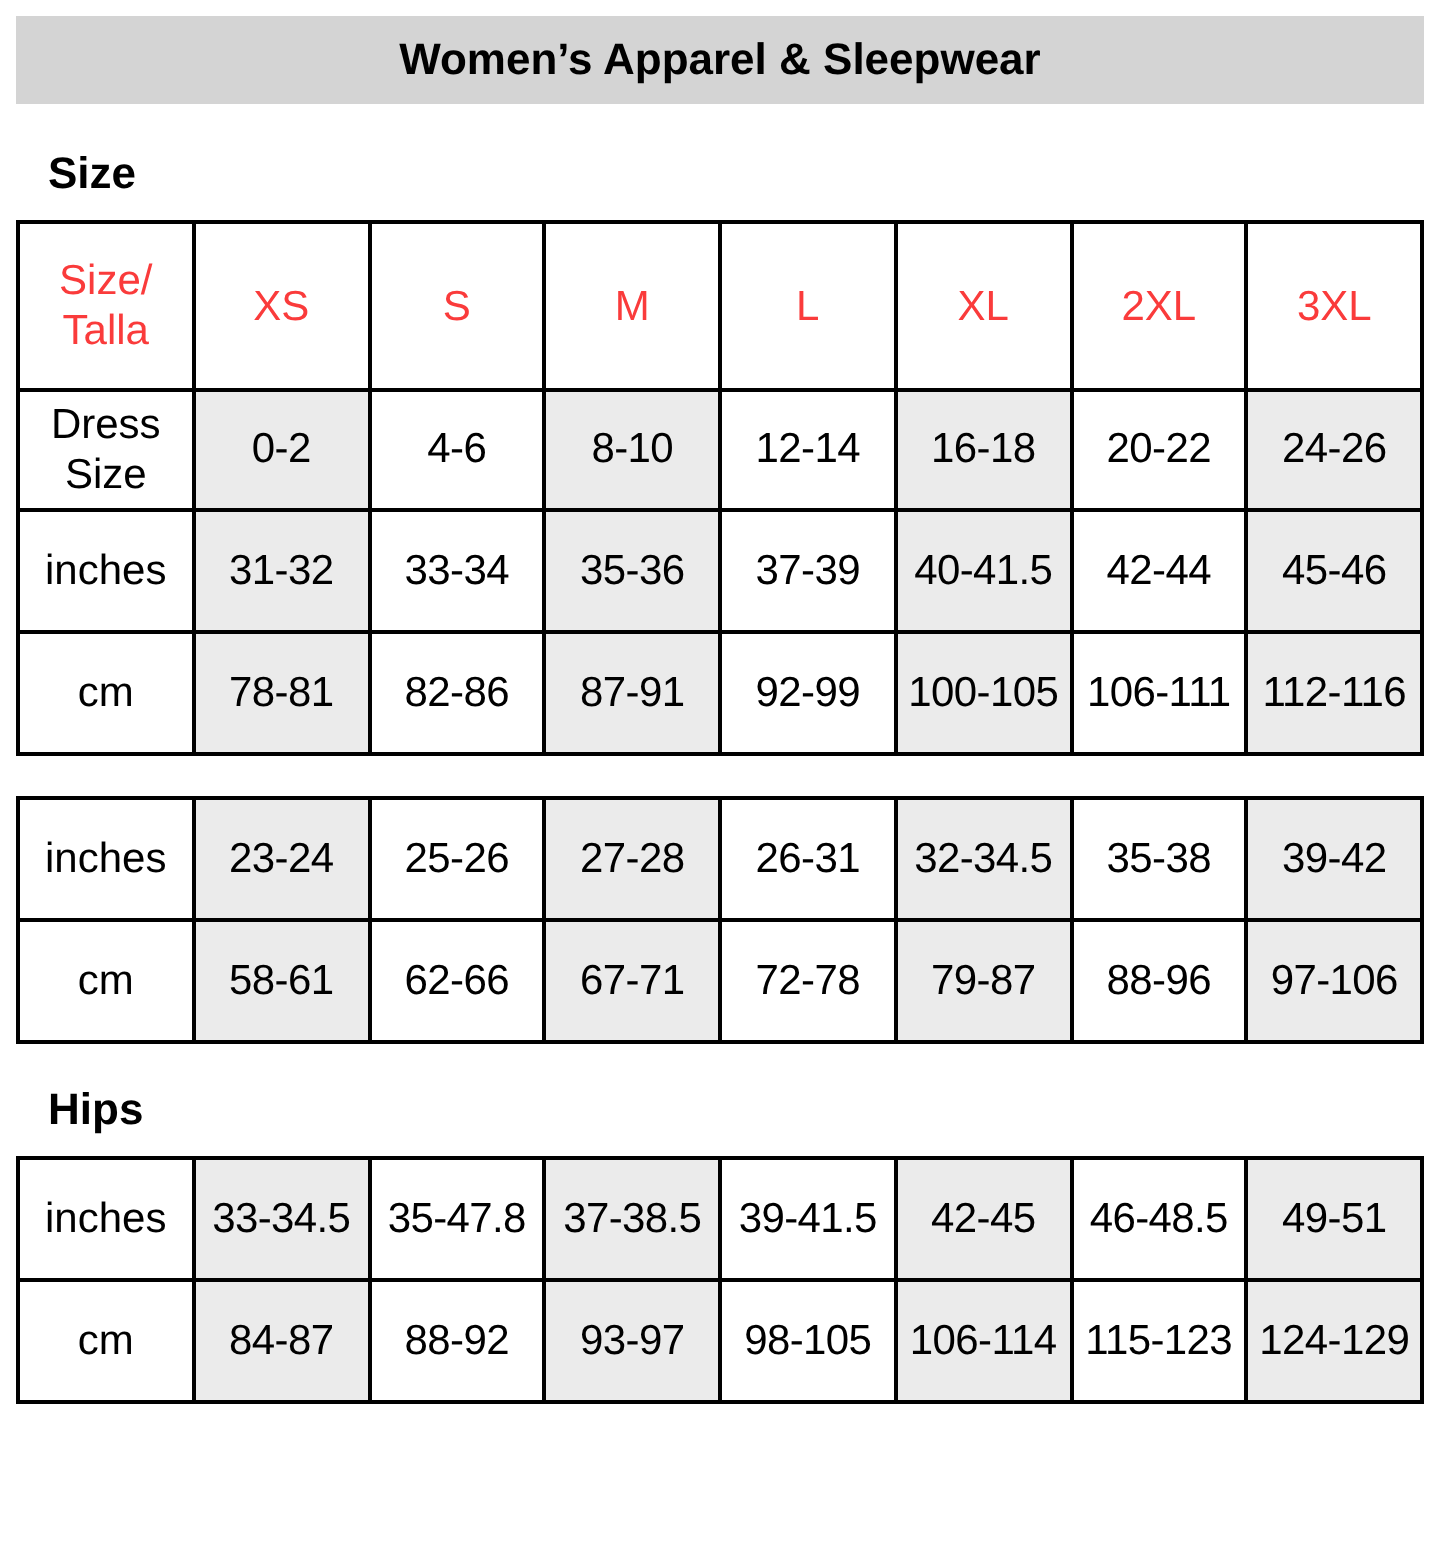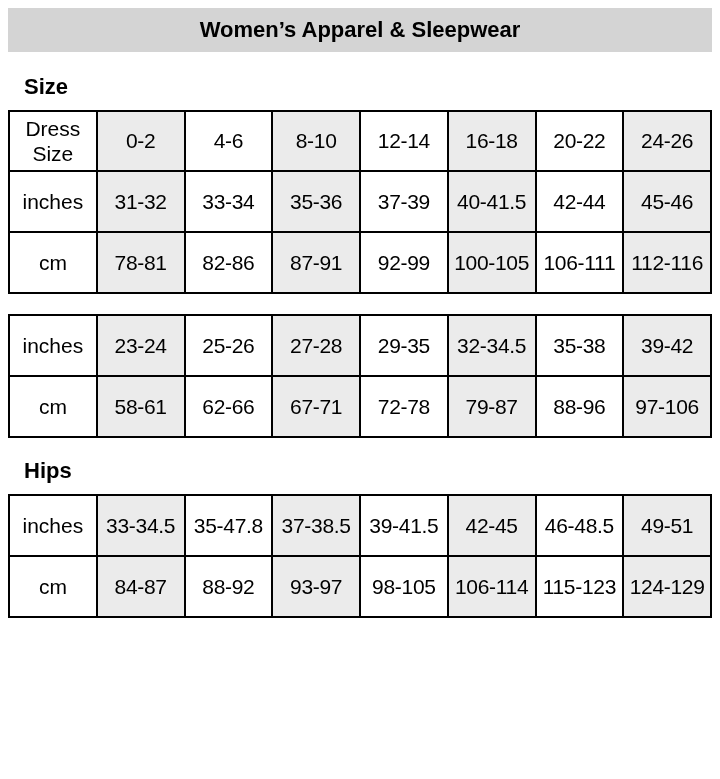--- a/index.html
+++ b/index.html
@@ -64,20 +64,33 @@
 <div class="page">
 
   <header class="title-bar">
     <h1>Women’s Apparel &amp; Sleepwear</h1>
   </header>
 
   <h2 class="section-heading">Size</h2>
 
   <table class="size-table">
     <tbody>
+        <tr class="header-row">
+      <th class="red two-line">
+        <span class="line">Size/</span>
+        <span class="line">Talla</span>
+      </th>
+      <th class="red">XS</th>
+      <th class="red">S</th>
+      <th class="red">M</th>
+      <th class="red">L</th>
+      <th class="red">XL</th>
+      <th class="red">2XL</th>
+      <th class="red">3XL</th>
+    </tr>
     <tr class="dress-row">
       <th class="two-line">
         <span class="line">Dress</span>
         <span class="line">Size</span>
       </th>
       <td class="val">0-2</td>
       <td class="val">4-6</td>
       <td class="val">8-10</td>
       <td class="val">12-14</td>
       <td class="val">16-18</td>
@@ -108,21 +121,21 @@
     </table>
 
 
   <table class="size-table">
     <tbody>
         <tr class="unit-row">
       <th>inches</th>
       <td class="val">23-24</td>
       <td class="val">25-26</td>
       <td class="val">27-28</td>
-      <td class="val">29-35</td>
+      <td class="val">26-31</td>
       <td class="val">32-34.5</td>
       <td class="val">35-38</td>
       <td class="val">39-42</td>
     </tr>
     <tr class="unit-row">
       <th>cm</th>
       <td class="val">58-61</td>
       <td class="val">62-66</td>
       <td class="val">67-71</td>
       <td class="val">72-78</td>

